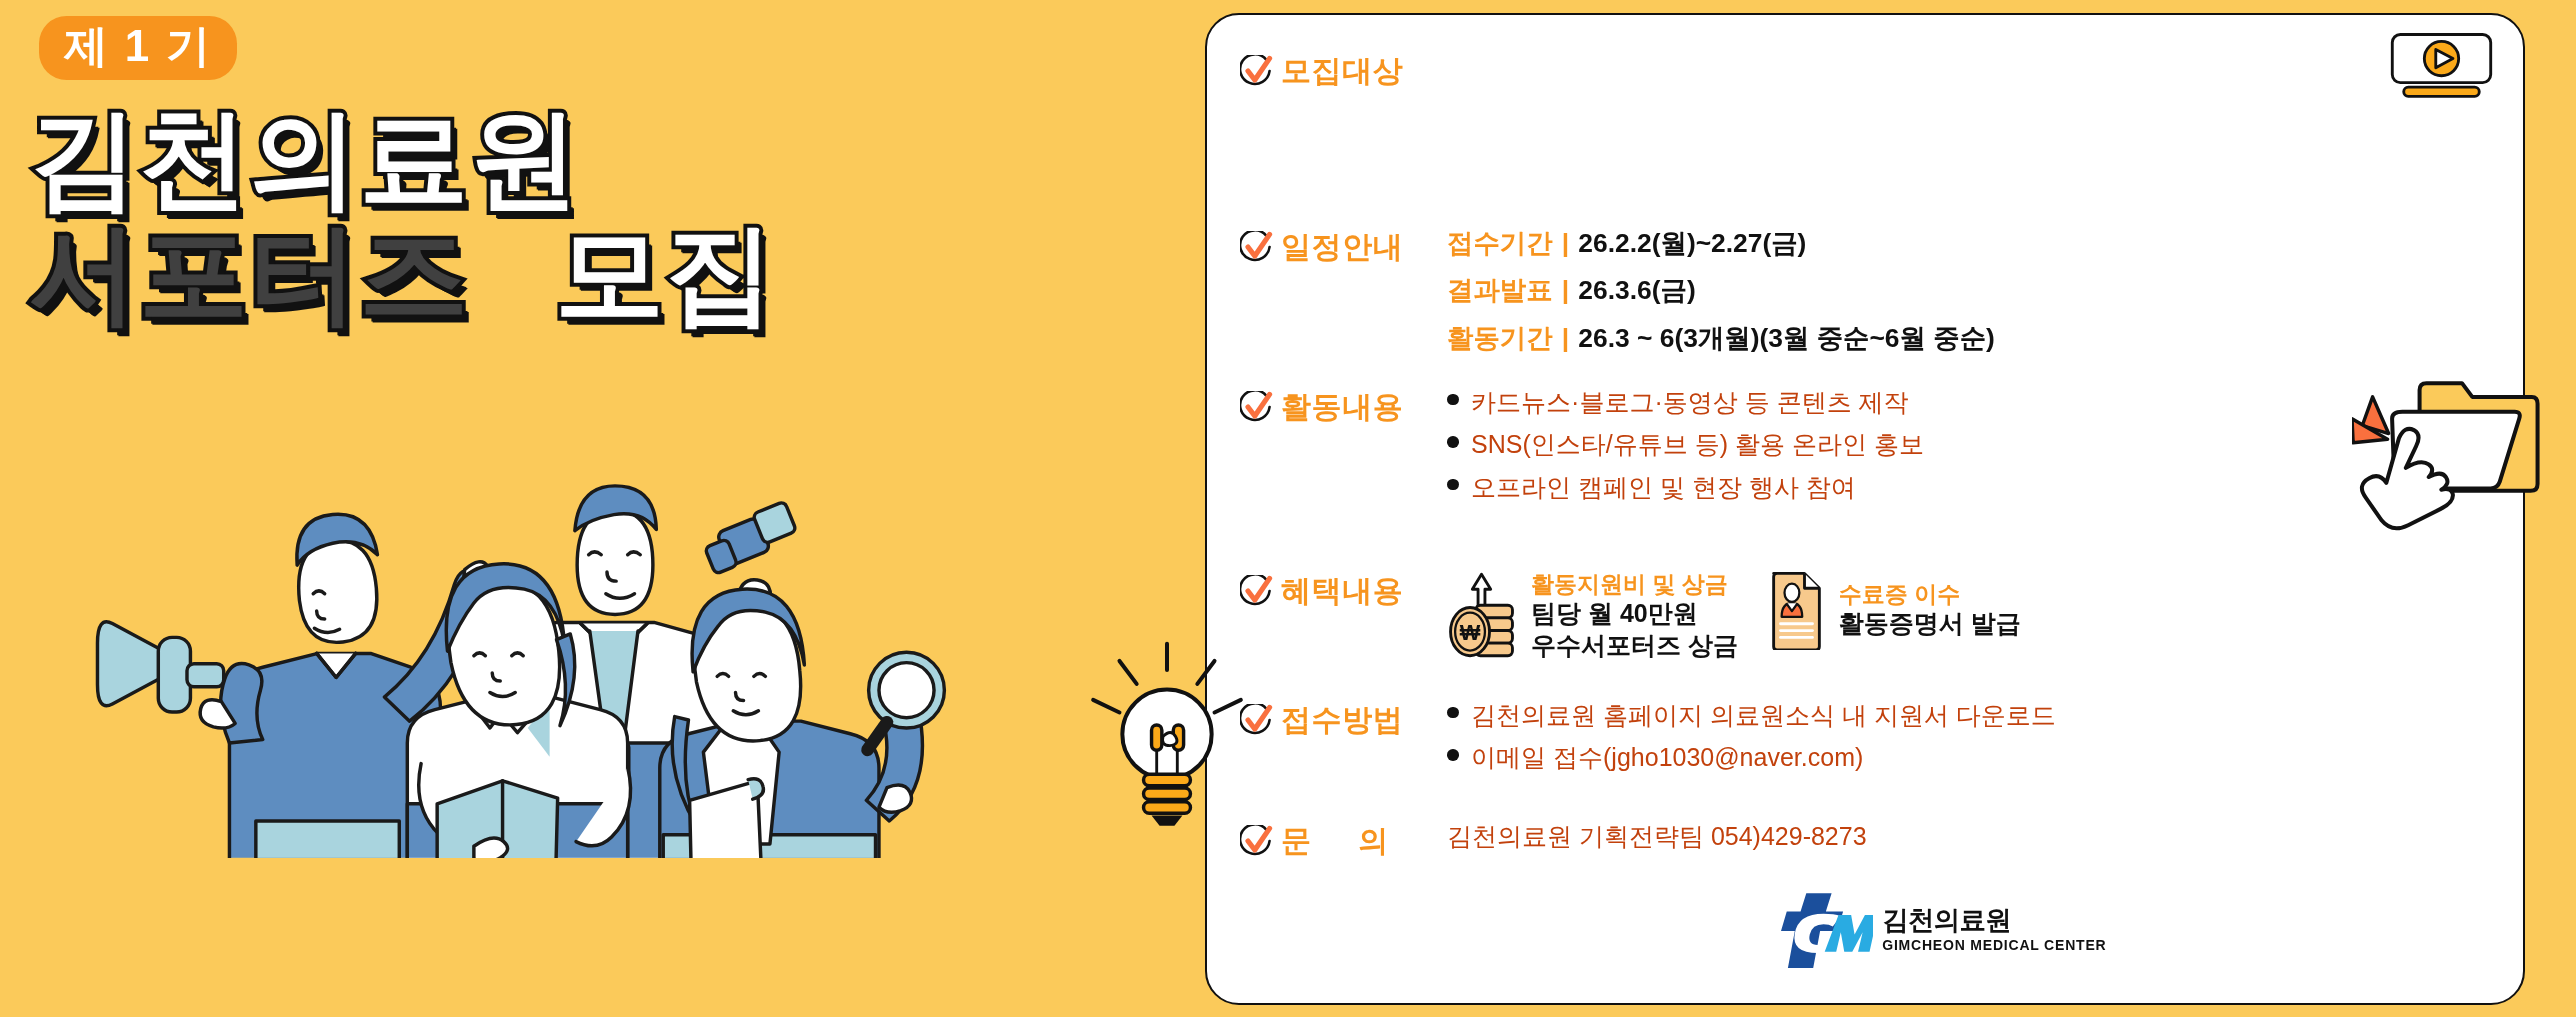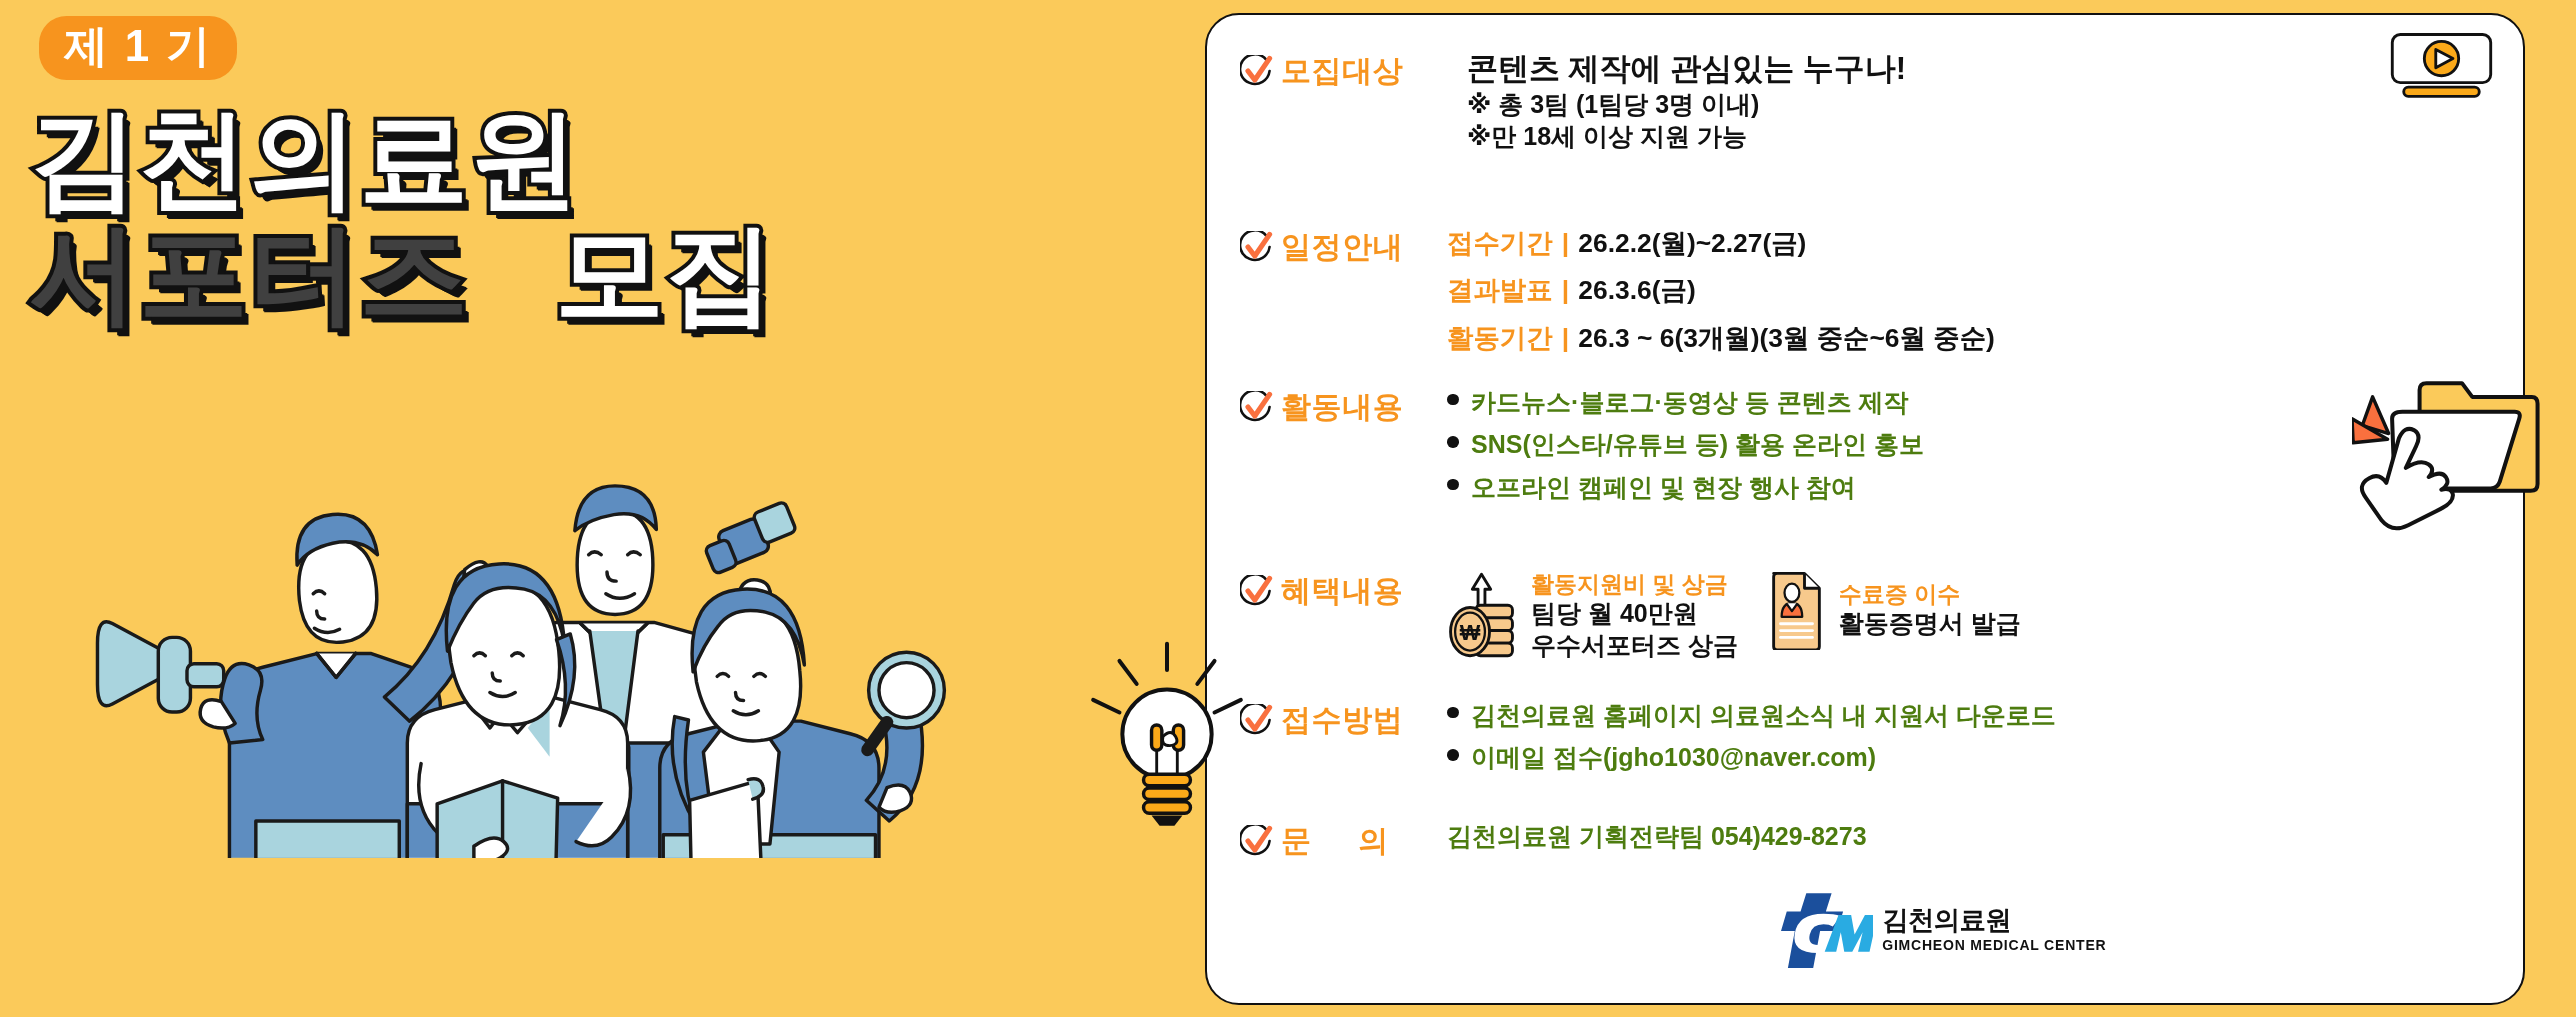--- a/index.html
+++ b/index.html
@@ -87,21 +87,21 @@
   .check-mark { width:33px; height:33px; flex:0 0 33px; }
   .sec-label-text {
     font-size:30px; font-weight:bold; color:#F7941E;
     letter-spacing:0.6px; white-space:nowrap;
   }
   .sec-label-text.spaced { letter-spacing:19.5px; }
   .sec-body { padding-top:1.1px; }
 
   .body-strong { font-size:31px; font-weight:bold; color:#111111; line-height:1.22; white-space:nowrap; }
   .body-note   { font-size:25px; font-weight:bold; color:#111111; line-height:1.30; white-space:nowrap; }
-  .body-plain  { font-size:25px; color:#4d7c0f; line-height:1.34; white-space:nowrap;font-weight:bold; }
+  .body-plain  { font-size:25px; color:#c2410c; line-height:1.34; white-space:nowrap; }
 
   .sched-line { display:flex; align-items:center; gap:0; margin-bottom:12.6px; white-space:nowrap; }
   .sched-key  { font-size:26.4px; font-weight:bold; color:#F7941E; }
   .sched-bar  { color:#F7941E; font-weight:bold; font-size:26.4px; margin:0 9.2px; }
   .sched-val  { font-size:26.4px; font-weight:bold; color:#111111; }
 
   .bullet-line { display:flex; align-items:baseline; gap:12.6px; margin-bottom:9.2px; white-space:nowrap; }
   .bullet-dot { width:11.5px; height:11.5px; border-radius:50%; background:#111111; flex:0 0 11.5px; position:relative; top:-5.7px; }
 
   
@@ -269,32 +269,27 @@
     <rect x="118" y="152" width="18" height="44" rx="9" fill="#FBA919" stroke="#111111" stroke-width="6"></rect>
     <rect x="156" y="152" width="18" height="44" rx="9" fill="#FBA919" stroke="#111111" stroke-width="6"></rect>
     <path d="M138 172 q14-14 22 0 q8 14-10 16 q-16 0-12-16z" fill="#FFFFFF" stroke="#111111" stroke-width="5"></path>
     <path d="M127 196 V236 M163 196 V236" stroke="#111111" stroke-width="5" fill="none"></path>
     <rect x="104" y="238" width="82" height="20" rx="10" fill="#FBA919" stroke="#111111" stroke-width="6"></rect>
     <rect x="104" y="262" width="82" height="20" rx="10" fill="#FBA919" stroke="#111111" stroke-width="6"></rect>
     <rect x="104" y="286" width="82" height="20" rx="10" fill="#FBA919" stroke="#111111" stroke-width="6"></rect>
     <path d="M118 310 h54 l-14 18 h-26z" fill="#111111"></path>
   </svg>
 
-  <div class="section-row" id="row-recruit-target" style="top:34px;gap:20px;">
+  <div class="section-row" id="row-recruit-target" style="top:34px;">
     <div class="sec-label">
       <svg class="check-mark" viewBox="0 0 58 58">
         <path d="M46 8 a26 26 0 1 0 6 20" fill="none" stroke="#111111" stroke-width="4.5" stroke-linecap="round"></path>
         <path d="M14 28 L26 44 L52 6" fill="none" stroke="#F9703E" stroke-width="9" stroke-linecap="round" stroke-linejoin="round"></path>
       </svg>
       <span class="sec-label-text">모집대상</span>
-    </div>
-    <div class="sec-body">
-      <div class="body-strong">콘텐츠 제작에 관심있는 누구나!</div>
-      <div class="body-note">※ 총 3팀 (1팀당 3명 이내)</div>
-      <div class="body-note">※만 18세 이상 지원 가능</div>
     </div>
   </div>
 
   <div class="section-row" id="row-schedule" style="top:210px;">
     <div class="sec-label">
       <svg class="check-mark" viewBox="0 0 58 58">
         <path d="M46 8 a26 26 0 1 0 6 20" fill="none" stroke="#111111" stroke-width="4.5" stroke-linecap="round"></path>
         <path d="M14 28 L26 44 L52 6" fill="none" stroke="#F9703E" stroke-width="9" stroke-linecap="round" stroke-linejoin="round"></path>
       </svg>
       <span class="sec-label-text">일정안내</span>

